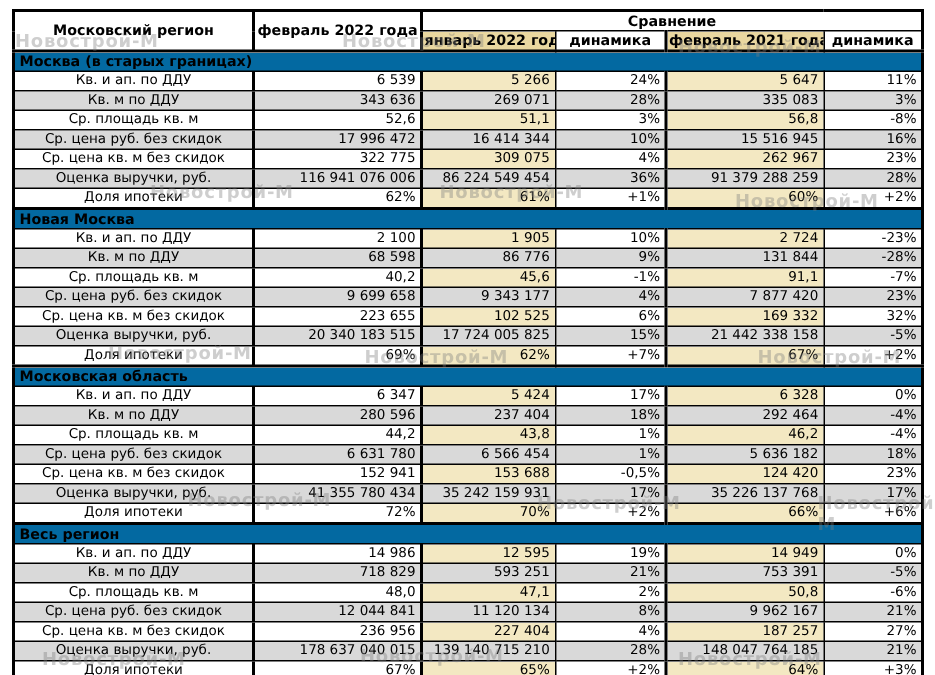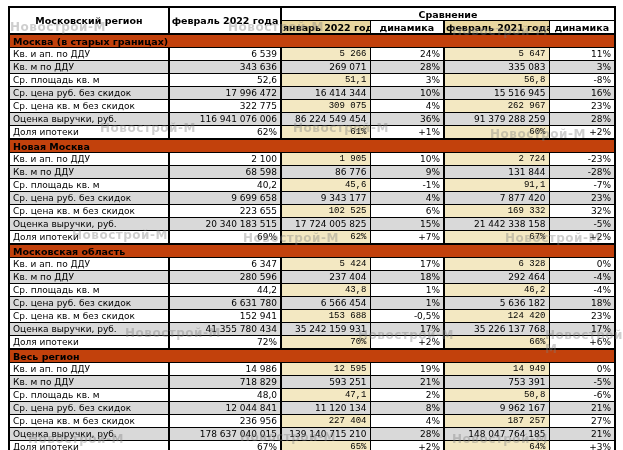--- a/index.html
+++ b/index.html
@@ -15,30 +15,30 @@
   col.w3{width:74px}col.w4{width:105px}col.w5{width:66px}
 
   th,td{
     border:1px solid #000;height:12px;padding:0 3px;
     white-space:nowrap;overflow:hidden;vertical-align:middle;
   }
   thead th{font-weight:bold;font-size:9.5px;text-align:center;padding:0 1px;background:#fff;}
   thead{border-bottom:2px solid #000;}
   th.tan-h{background:#e9d7a0;}
 
-  td.lbl{text-align:left;font-size:9px;}
+  td.lbl{text-align:center;font-size:9px;}
   td.num{text-align:right;font-size:9px;}
 
   th.c1,td.c1,th.c2,td.c2,th.c4,td.c4{border-left:2px solid #000;}
 
   tr.plain td{background:#ffffff;}
-  tr.plain td.hl{background:#f3e8c2;font-family:Liberation Mono, monospace;}
+  tr.plain td.hl{background:#f3e8c2;}
   tr.gray td{background:#d9d9d9;}
   tr.section td{
-    background:#c2410c;font-weight:bold;font-size:9.5px;text-align:left;
+    background:#0369a1;font-weight:bold;font-size:9.5px;text-align:left;
     border-top:2px solid #000;padding:0 3px;
   }
 
   .watermarks{position:absolute;left:0;top:0;width:623px;height:450px;pointer-events:none;z-index:5;}
   .watermarks span{
     position:absolute;font-weight:bold;font-size:12px;letter-spacing:0.5px;
     color:rgba(125,125,125,0.38);
   }
 </style>
 </head>

